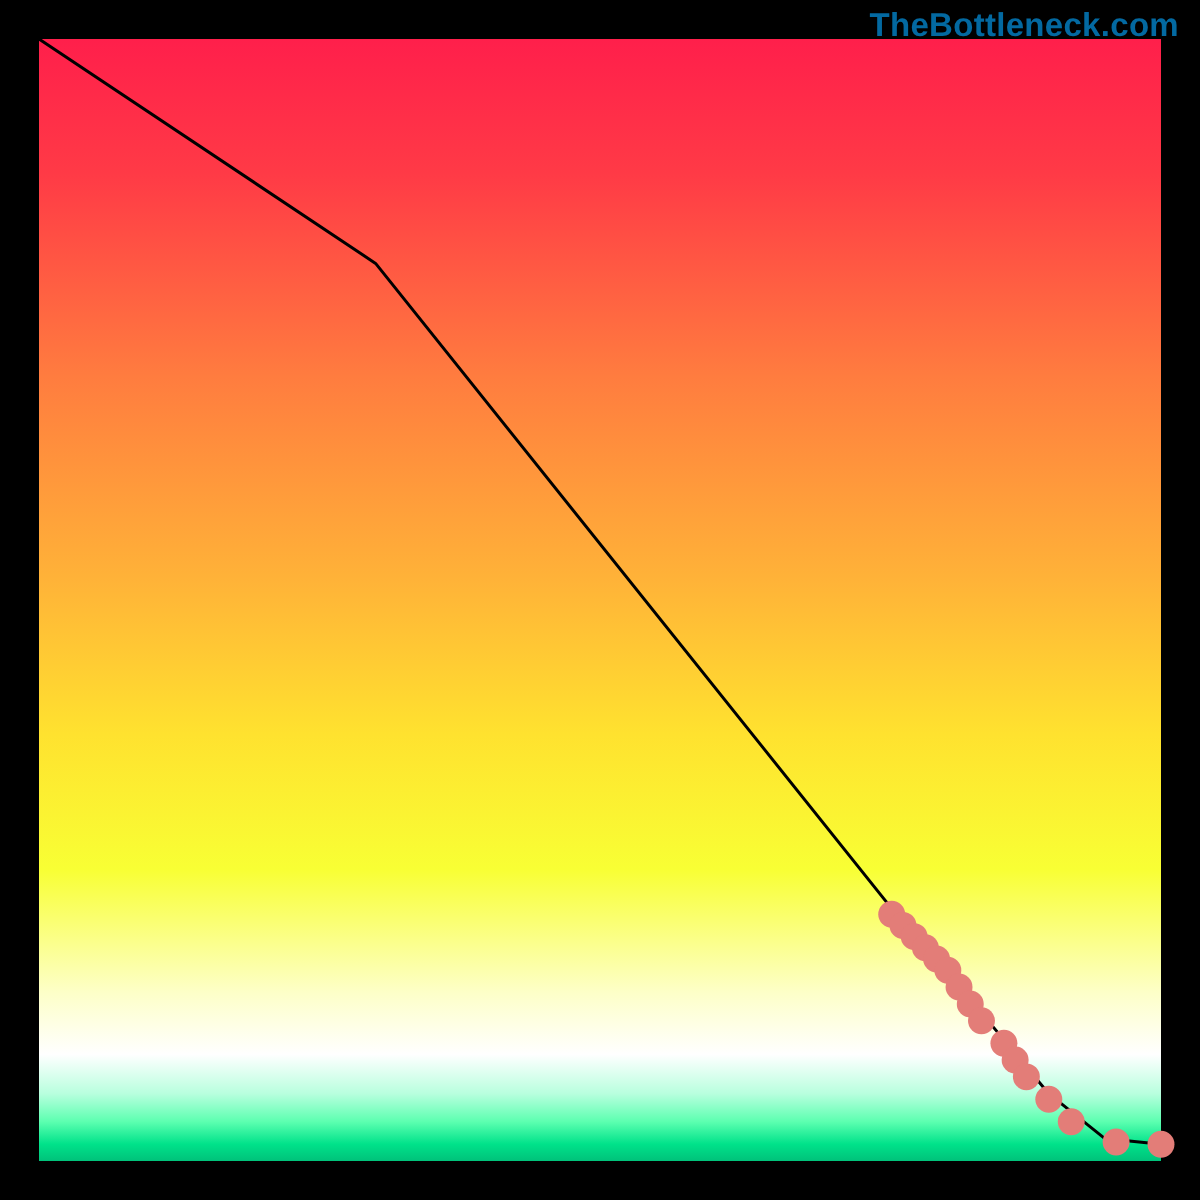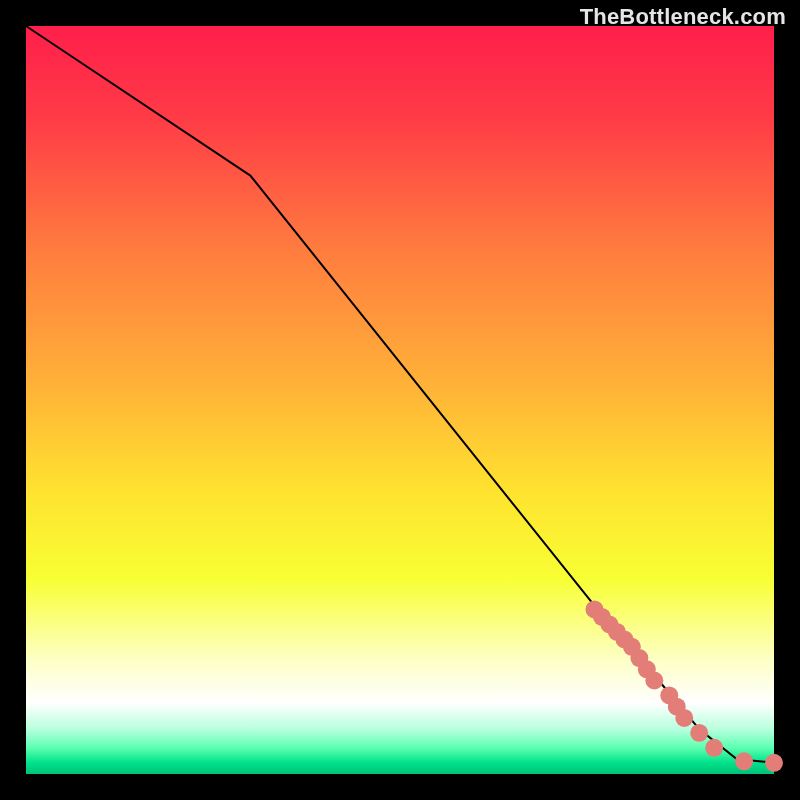--- a/index.html
+++ b/index.html
@@ -14,21 +14,21 @@
   .stage {
     position: relative;
     width: 800px;
     height: 800px;
     background: #000;
   }
   .watermark {
     position: absolute;
     top: 4px;
     right: 14px;
-    color: #e5e5e5;
+    color: #0369a1;
     font-size: 22px;
     font-weight: 600;
     letter-spacing: 0.2px;
     user-select: none;
     margin-left: 19px;
   }
   svg {
     position: absolute;
     left: 0;
     top: 0;

